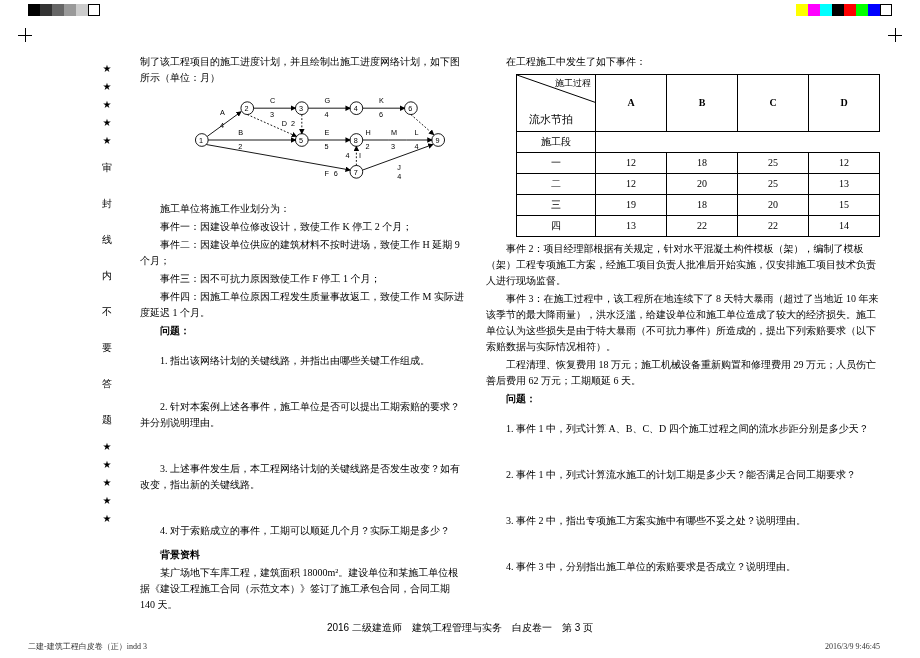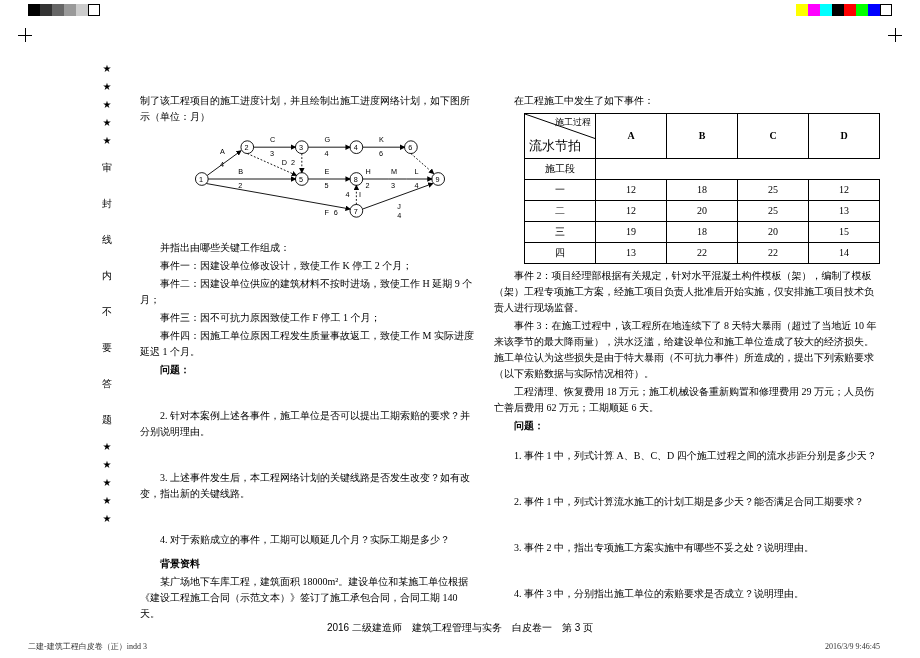--- a/index.html
+++ b/index.html
@@ -35,21 +35,20 @@
   .crop.tl::before,.crop.tr::before{ width:14px;height:1px;top:7px;left:0;}
   .crop.tl::after,.crop.tr::after{ width:1px;height:14px;top:0;left:7px;}
   .page {
     position: absolute;
     top: 52px;
     left: 90px;
     right: 40px;
     bottom: 40px;
     display: flex;
     gap: 20px;
-    margin-top: 39px;
   }
   .col {
     flex: 1;
     font-size: 10px;
   }
   .sidebar {
     position: absolute;
     left: 100px;
     top: 60px;
     width: 14px;
@@ -76,24 +75,24 @@
   table.flow th, table.flow td {
     border: 1px solid #000;
     padding: 2px 10px;
     text-align: center;
     min-width: 50px;
   }
   table.flow .diag {
     position: relative;
     width: 80px;
     height: 28px;
-    padding:8px;
+    padding:14px;
   }
   table.flow .diag .up { position:absolute; top:1px; right:4px; font-size:9px;}
-  table.flow .diag .dn { position:absolute; bottom:1px; left:4px; font-size:13px;}
+  table.flow .diag .dn { position:absolute; bottom:1px; left:12px; font-size:11px;font-family:Liberation Mono, monospace;}
   table.flow .diag svg { position:absolute; top:0;left:0;width:100%;height:100%;}
   .footer {
     position: absolute;
     bottom: 22px;
     width: 100%;
     text-align: center;
     font-size: 10px;
     font-family: "SimHei","黑体",sans-serif;
   }
   .spine {
@@ -230,26 +229,27 @@
             <text class="lbl" x="165" y="95">6</text>
         <line class="dash" x1="190" y1="83" x2="190" y2="62" marker-end="url(#ah)"></line>
             <text class="lbl" x="193" y="75">I</text>
             <text class="lbl" x="178" y="75">4</text>
         <line class="arr" x1="197" y1="88" x2="274" y2="60" marker-end="url(#ah)"></line>
             <text class="lbl" x="235" y="88">J</text>
             <text class="lbl" x="235" y="98">4</text>
       </svg>
     </div>
 
-    <div class="p">并指出由哪些关键工作组成：</div>
+    <div class="p">施工单位将施工作业划分为：</div>
     <div class="p">事件一：因建设单位修改设计，致使工作 K 停工 2 个月；</div>
     <div class="p">事件二：因建设单位供应的建筑材料不按时进场，致使工作 H 延期 9 个月；</div>
     <div class="p">事件三：因不可抗力原因致使工作 F 停工 1 个月；</div>
     <div class="p">事件四：因施工单位原因工程发生质量事故返工，致使工作 M 实际进度延迟 1 个月。</div>
     <div class="p" style="font-weight:bold">问题：</div>
+    <div class="q">1. 指出该网络计划的关键线路，并指出由哪些关键工作组成。</div>
     <div class="q" style="margin-top:30px">2. 针对本案例上述各事件，施工单位是否可以提出工期索赔的要求？并分别说明理由。</div>
     <div class="q" style="margin-top:30px">3. 上述事件发生后，本工程网络计划的关键线路是否发生改变？如有改变，指出新的关键线路。</div>
     <div class="q" style="margin-top:30px">4. 对于索赔成立的事件，工期可以顺延几个月？实际工期是多少？</div>
 
     <div class="bg-title">背景资料</div>
     <div class="p">某广场地下车库工程，建筑面积 18000m²。建设单位和某施工单位根据《建设工程施工合同（示范文本）》签订了施工承包合同，合同工期 140 天。</div>
     </div>
   </div>
 
   <div class="col">

